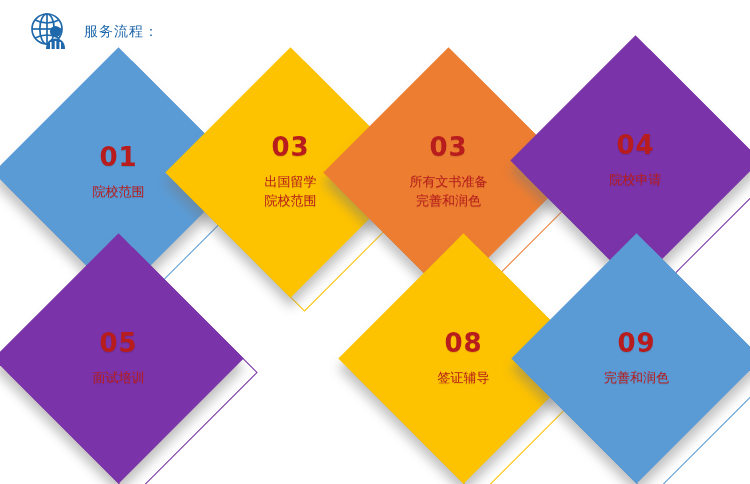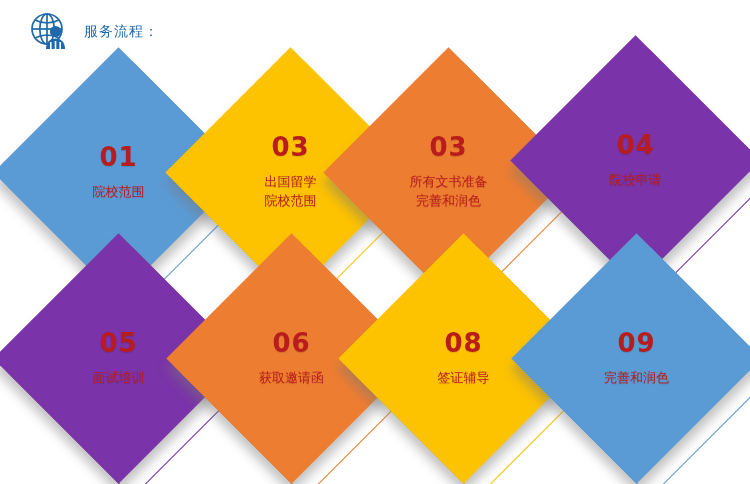--- a/index.html
+++ b/index.html
@@ -185,28 +185,20 @@
 
   <div class="node z5" style="left: 30px; top: 270px; color: rgb(122, 51, 168);">
     <div class="ghost"></div>
     <div class="solid"></div>
     <div class="content">
       <div class="num">05</div>
       <div class="label">面试培训</div>
     </div>
   </div>
 
-  <div class="node z6" style="left: 203px; top: 270px; color: rgb(237, 125, 49);">
-    <div class="ghost"></div>
-    <div class="solid"></div>
-    <div class="content">
-      <div class="num">06</div>
-      <div class="label">获取邀请函</div>
-    </div>
-  </div>
 
   <div class="node z7" style="left: 375px; top: 270px; color: rgb(253, 195, 0);">
     <div class="ghost"></div>
     <div class="solid"></div>
     <div class="content">
       <div class="num">08</div>
       <div class="label">签证辅导</div>
     </div>
   </div>
 

